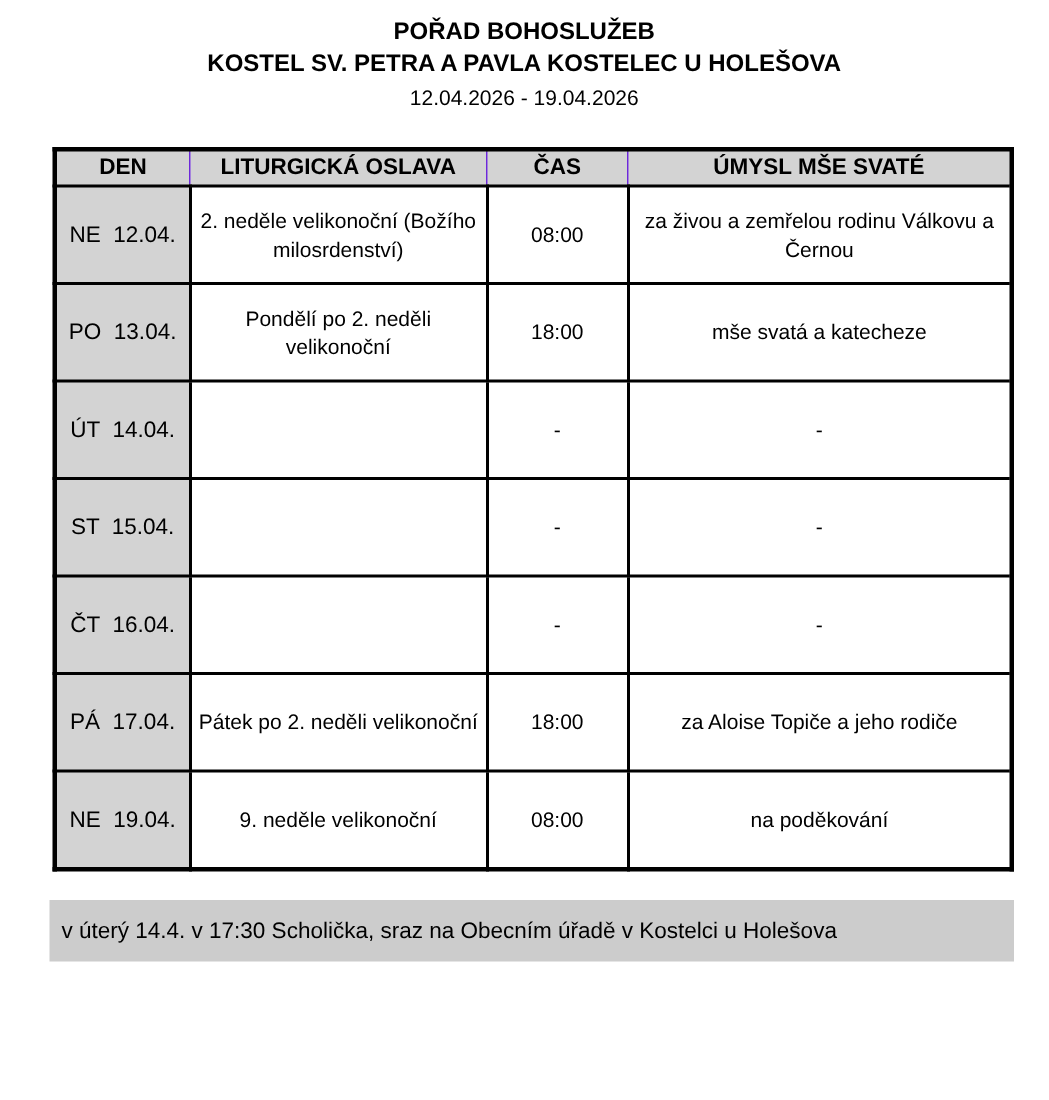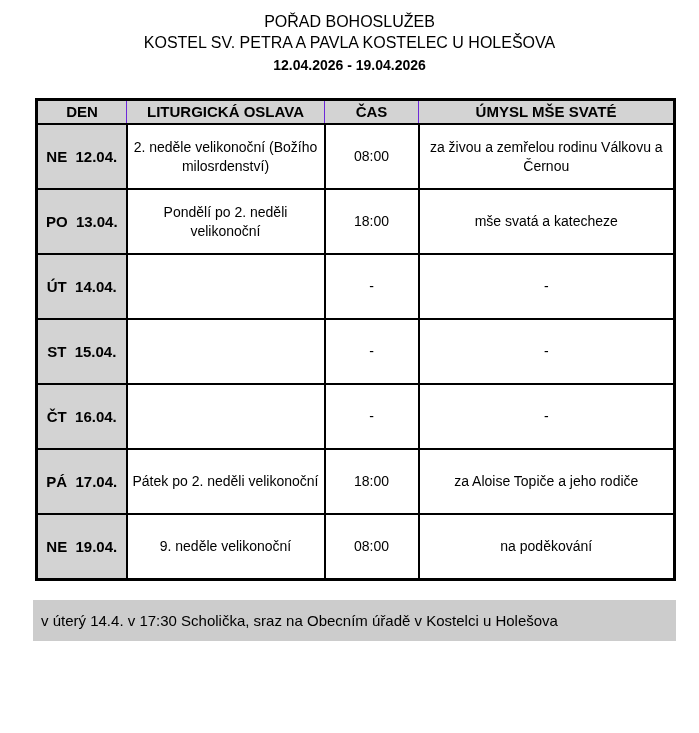--- a/index.html
+++ b/index.html
@@ -15,26 +15,26 @@
     height: 733px;
     background: #ffffff;
     overflow: hidden;
   }
   .titles {
     text-align: center;
     padding-top: 11px;
   }
   .title-line {
     font-size: 16px;
-    font-weight: normal;
+    font-weight: bold;
     line-height: 21px;
   }
   .date-line {
     font-size: 14px;
-    font-weight: bold;
+    font-weight: normal;
     line-height: 19px;
     margin-top: 3px;
   }
   table.schedule {
     border-collapse: collapse;
     table-layout: fixed;
     width: 638px;
     margin: 23px 0 0 35px;
     border: 3px solid #000000;
   }
@@ -51,21 +51,21 @@
     font-size: 14px;
     text-align: center;
     vertical-align: middle;
     height: 65px;
     padding: 0 2px;
     line-height: 19px;
     background: #ffffff;
   }
   table.schedule td.day-cell {
     background: var(--cell-gray, #d3d3d3);
-    font-weight: bold;
+    font-weight: normal;
     font-size: 15px;
     white-space: pre;
   }
   .footer-note {
     margin: 19px 0 0 33px;
     width: 643px;
     background: var(--footer-gray, #cccccc);
     font-size: 15px;
     line-height: 19px;
     padding: 11px 0 11px 8px;

